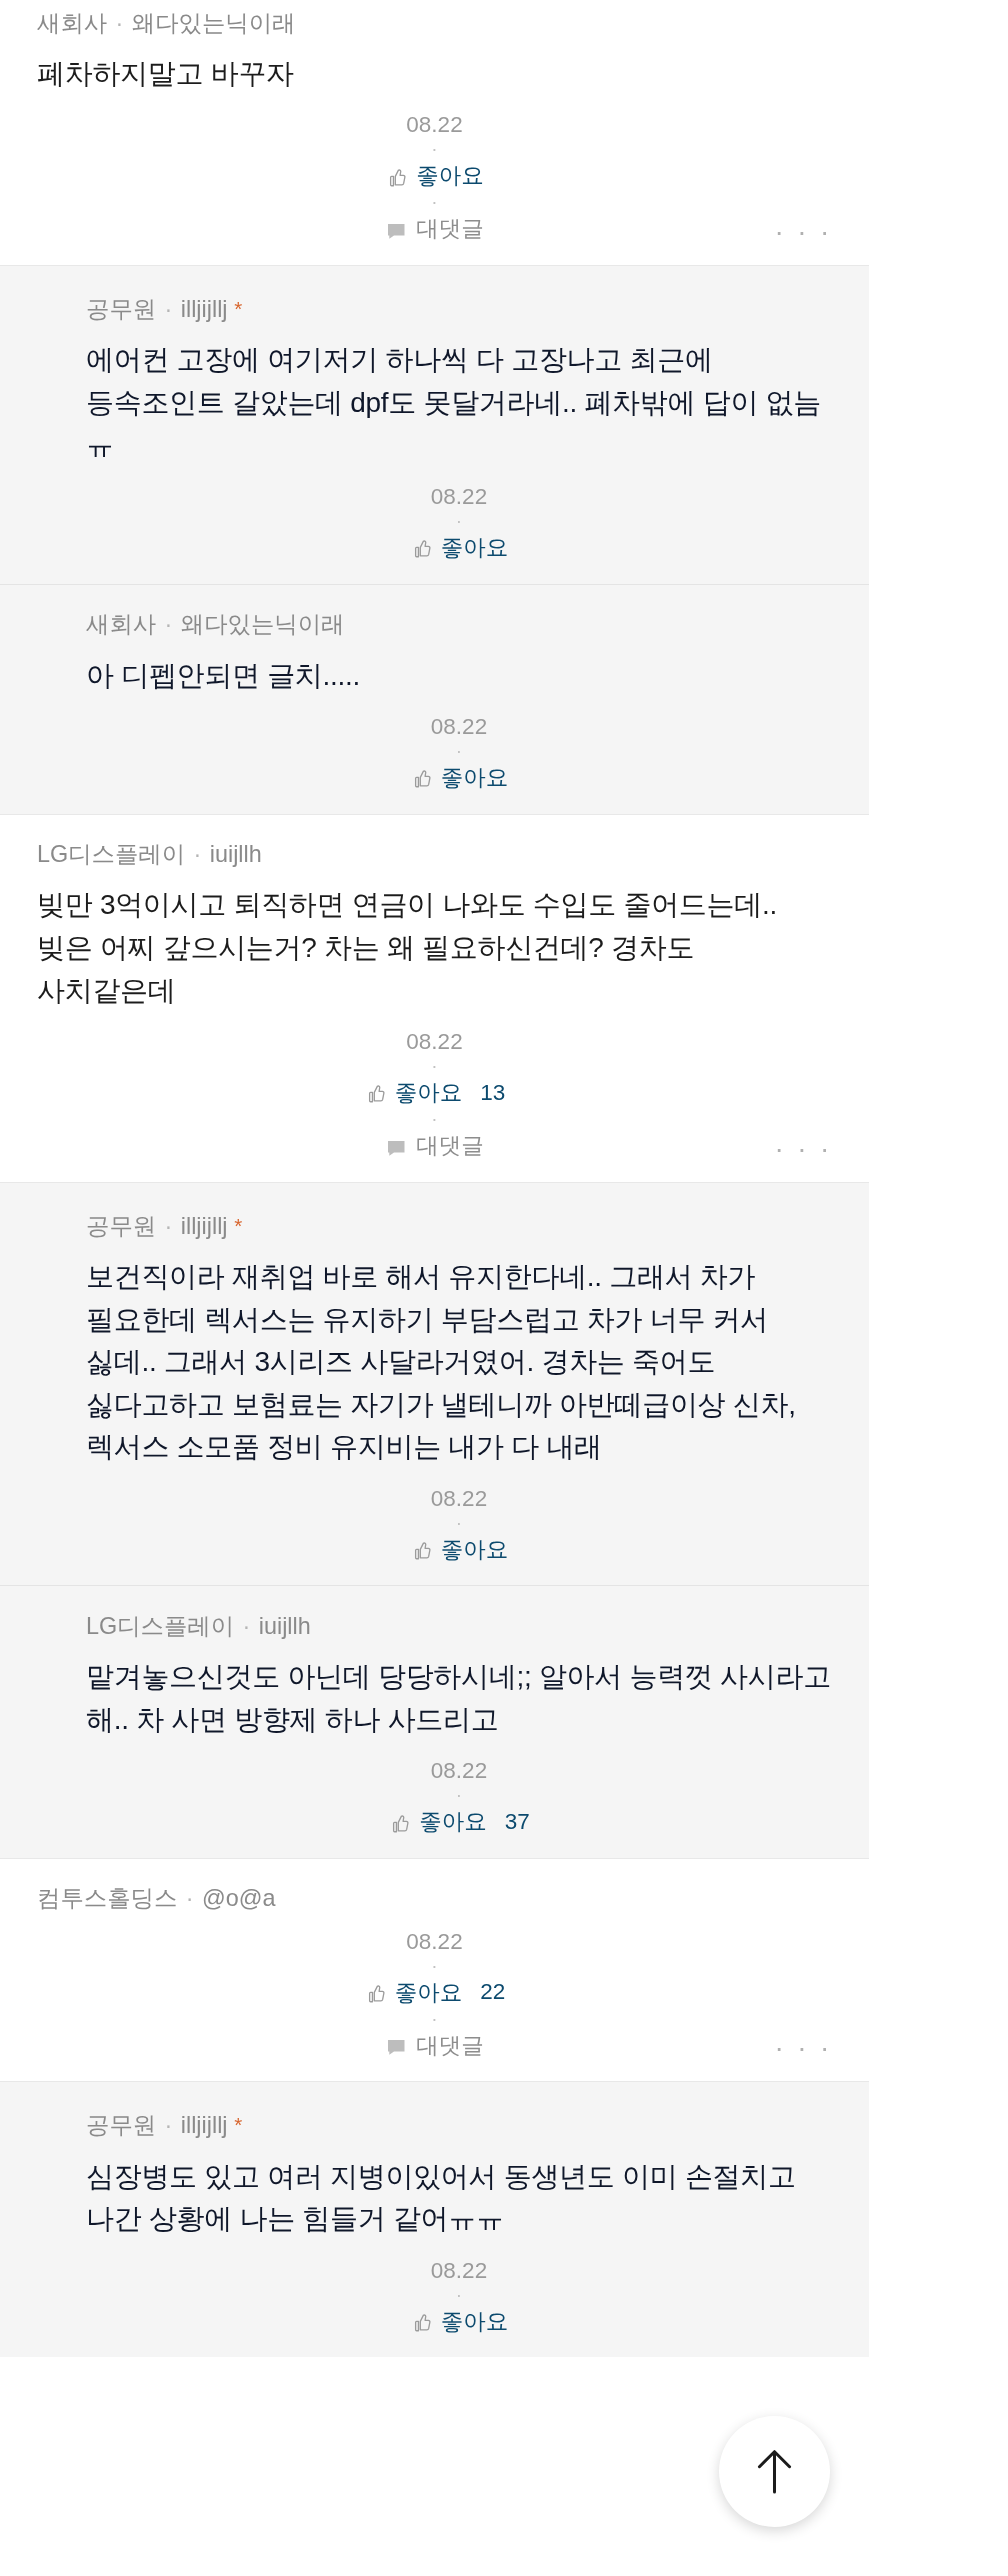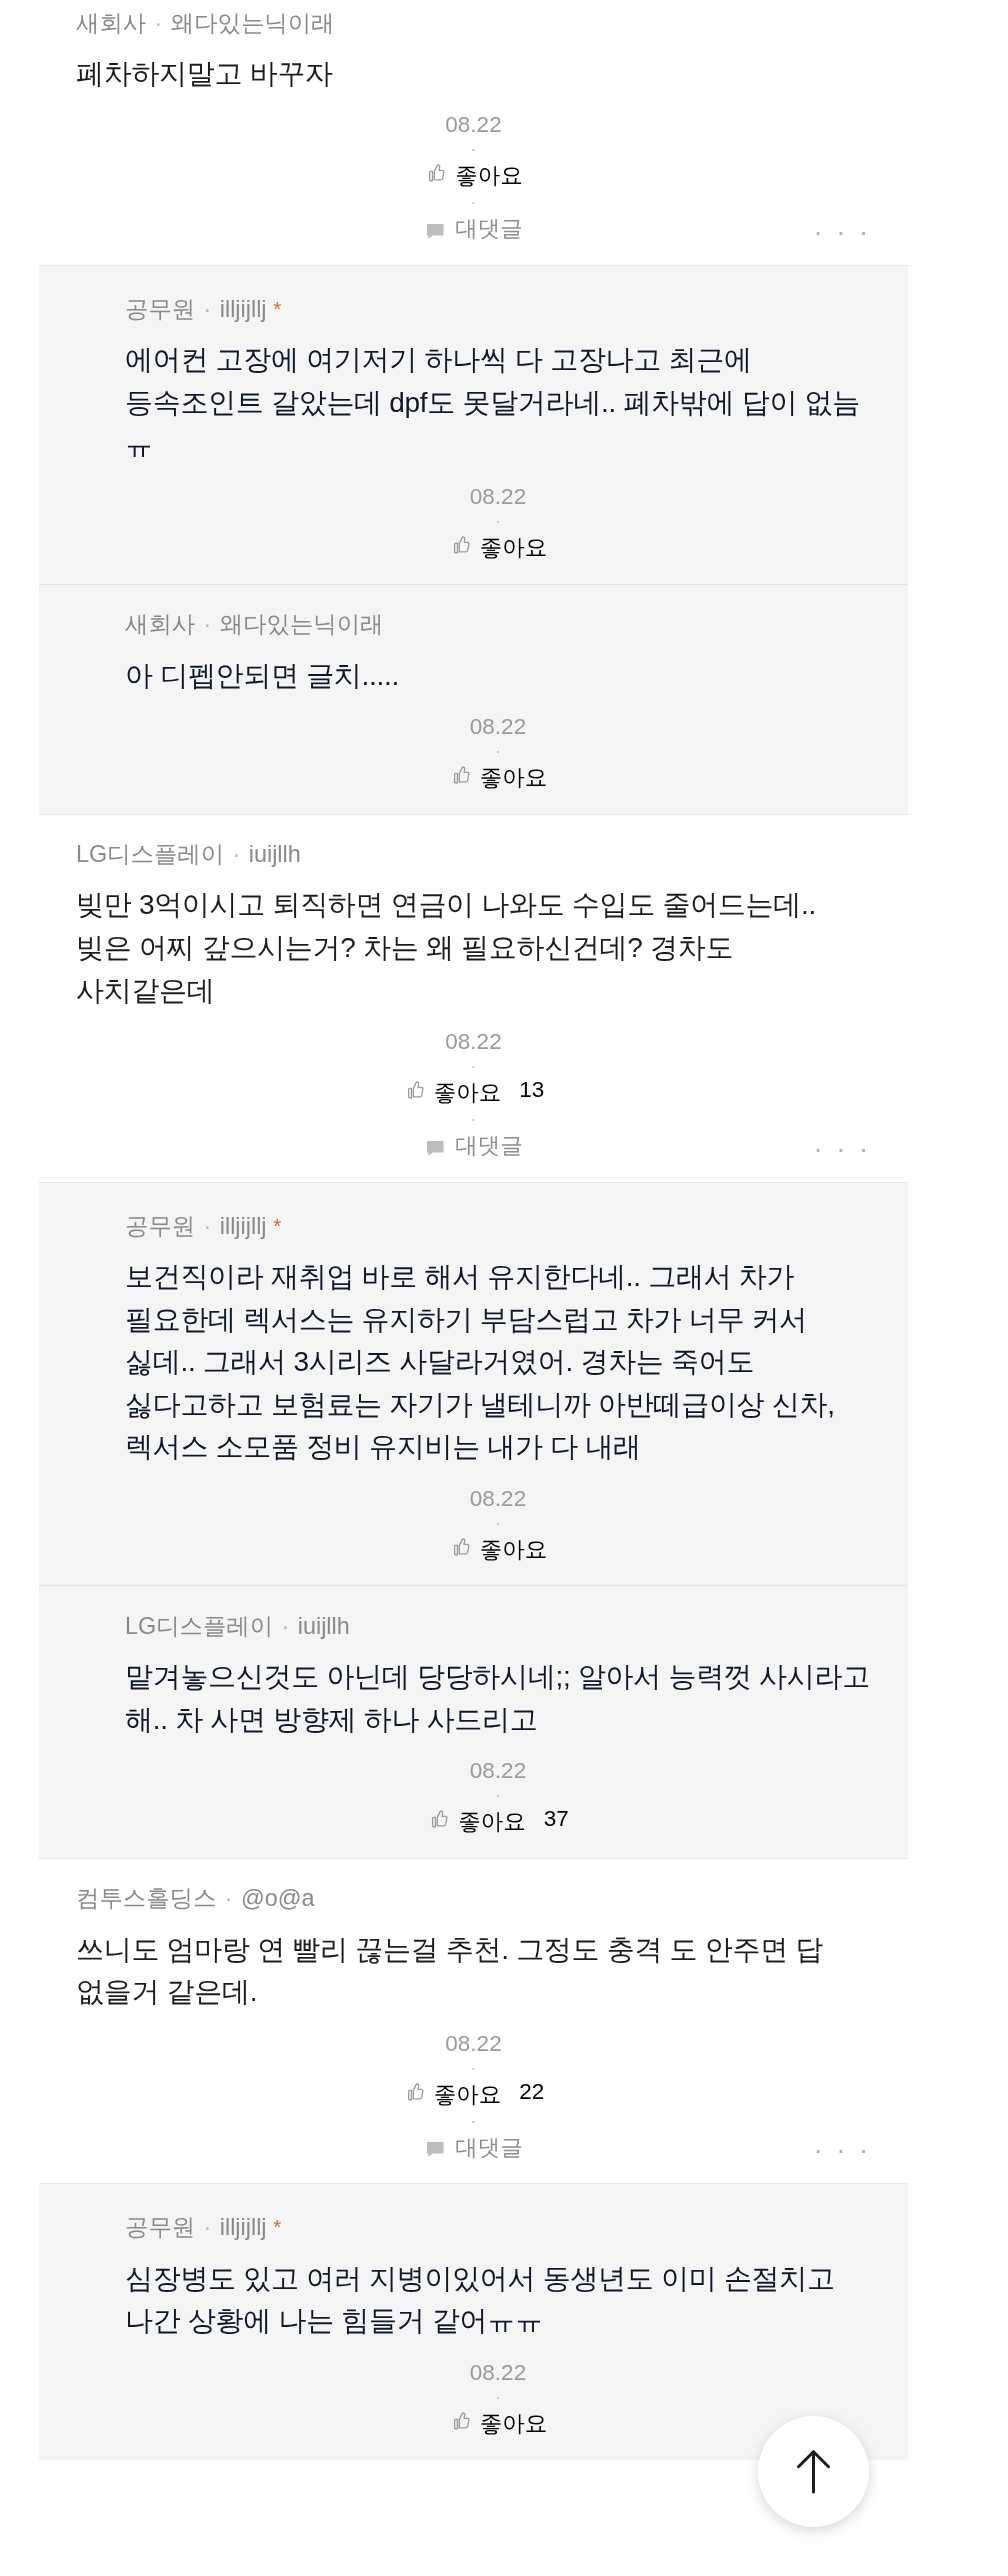--- a/index.html
+++ b/index.html
@@ -11,21 +11,20 @@
     width: 1009px;
     font-family: "Liberation Sans", sans-serif;
     -webkit-font-smoothing: antialiased;
   }
   #app {
     width: 869px;
     min-height: 2576px;
     position: relative;
     background: #ffffff;
     overflow: hidden;
-    padding-left: 39px;
   }
 
   
   .comment {
     padding: 24.4px 37px 20.6px 37px;
     background: #ffffff;
     position: relative;
   }
   .comment.reply {
     background: #f5f5f5;
@@ -89,22 +88,22 @@
   .action-date {
     color: #9a9a9a;
   }
   .dot-sep {
     margin: 0 11.2px;
     color: #c2c2c2;
     font-size: 19px;
   }
   .like-group {
     display: flex;
-    align-items: flex-start;
-    color: #000000;
+    align-items: center;
+    color: #0c4a6e;
   }
   .thumb-icon {
     display: inline-block;
     width: 22.5px;
     height: 22.5px;
     margin-right: 8.4px;
     position: relative;
     top: 1.9px;
   }
   .reply-group {
@@ -308,21 +307,20 @@
       </span>
     </div>
   </div>
 
   <div class="comment divider-top">
     <div class="meta-line">
       <span class="meta-company">컴투스홀딩스</span>
       <span class="meta-sep">·</span>
       <span class="meta-nick">@o@a</span>
     </div>
-    <div class="body-text">쓰니도 엄마랑 연 빨리 끊는걸 추천. 그정도 충격 도 안주면 답 없을거 같은데.</div>
     <div class="action-row">
       <span class="action-date">08.22</span>
       <span class="dot-sep">·</span>
       <span class="like-group">
         <span class="thumb-icon">
           <svg width="22.5" height="22.5" viewBox="0 0 24 24">
               <path d="M7 10h2v10H7a1 1 0 0 1-1-1v-8a1 1 0 0 1 1-1zm4 0 3.2-6.4A1.6 1.6 0 0 1 16.8 4.8l-.7 4.2h3.6c1 0 1.7.9 1.5 1.9l-1.3 6.6c-.2.9-1 1.5-1.9 1.5H11V10z" fill="none" stroke="#9b9b9b" stroke-width="1.4" stroke-linejoin="round"></path>
             </svg>
         </span>
         <span>좋아요</span>

